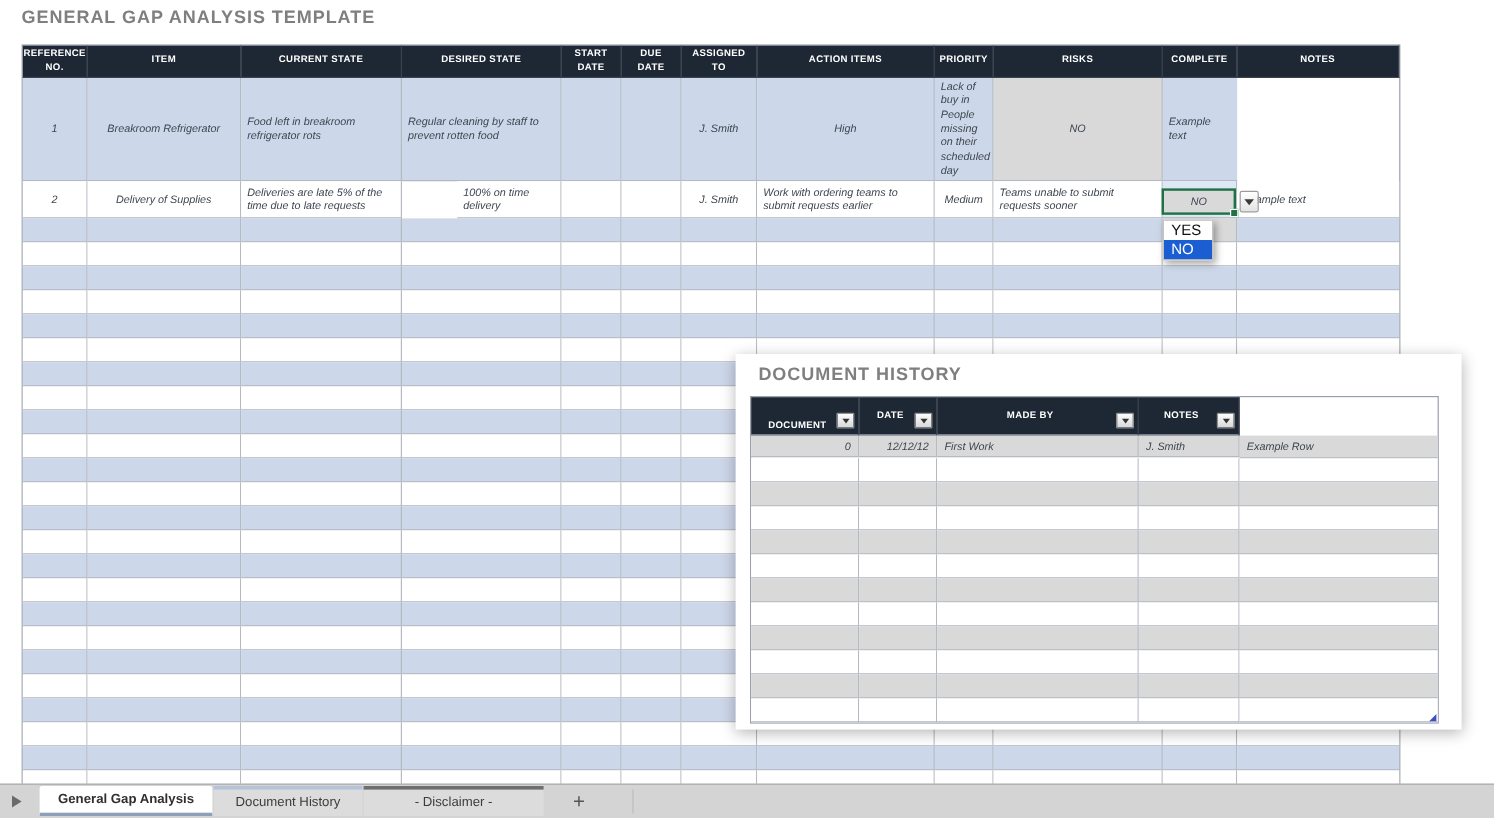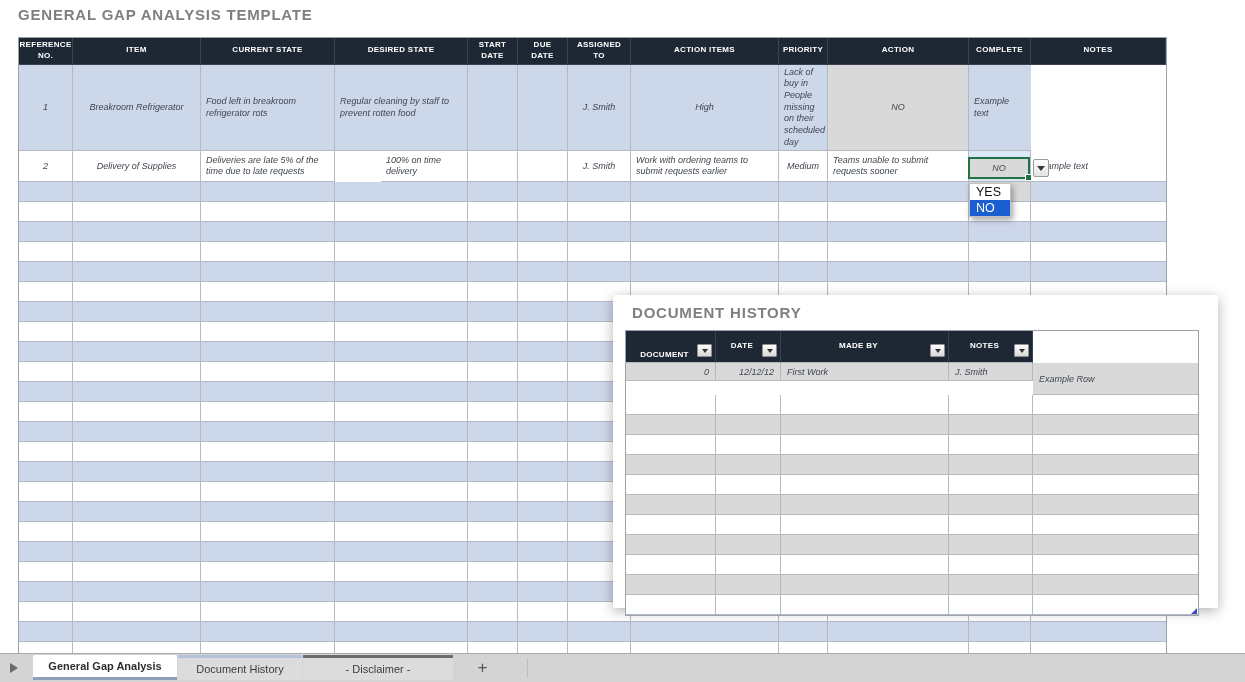--- a/index.html
+++ b/index.html
@@ -96,21 +96,21 @@
         <div class="gcell">CURRENT STATE</div>
         <div class="gcell">DESIRED STATE</div>
         <div class="gcell">START
 DATE</div>
         <div class="gcell">DUE
 DATE</div>
         <div class="gcell">ASSIGNED
 TO</div>
         <div class="gcell">ACTION ITEMS</div>
         <div class="gcell">PRIORITY</div>
-        <div class="gcell">ACTION</div>
+        <div class="gcell">RISKS</div>
         <div class="gcell">COMPLETE</div>
         <div class="gcell">NOTES</div>
       </div>
     <div>
         <div class="grow" style="min-height: 58px;">
           <div class="gcell bg-blue al-c" style="min-height: 58px;">1</div>
           <div class="gcell bg-blue al-c" style="min-height: 58px;">Breakroom Refrigerator</div>
           <div class="gcell bg-blue" style="min-height: 58px;">Food left in breakroom refrigerator rots</div>
           <div class="gcell bg-blue" style="min-height: 58px;">Regular cleaning by staff to prevent rotten food</div>
           <div class="gcell bg-blue" style="min-height: 58px;"></div>
@@ -517,21 +517,21 @@
               <span class="tri"></span>
             </span>
           </div>
         </div>
       <div>
           <div class="drow">
             <div class="dcell bg-dgray al-r" style="height: 18px;">0</div>
             <div class="dcell bg-dgray al-r" style="height: 18px;">12/12/12</div>
             <div class="dcell bg-dgray" style="height: 18px;">First Work</div>
             <div class="dcell bg-dgray" style="height: 18px;">J. Smith</div>
-            <div class="dcell bg-dgray" style="height: 32px;">Example Row</div>
+            <div class="dcell bg-dgray" style="height: 19px;">Example Row</div>
           </div>
           <div class="drow">
             <div class="dcell bg-white al-r" style="height: 20px;"></div>
             <div class="dcell bg-white al-r" style="height: 20px;"></div>
             <div class="dcell bg-white" style="height: 20px;"></div>
             <div class="dcell bg-white" style="height: 20px;"></div>
             <div class="dcell bg-white" style="height: 20px;"></div>
           </div>
           <div class="drow">
             <div class="dcell bg-dgray al-r" style="height: 20px;"></div>

